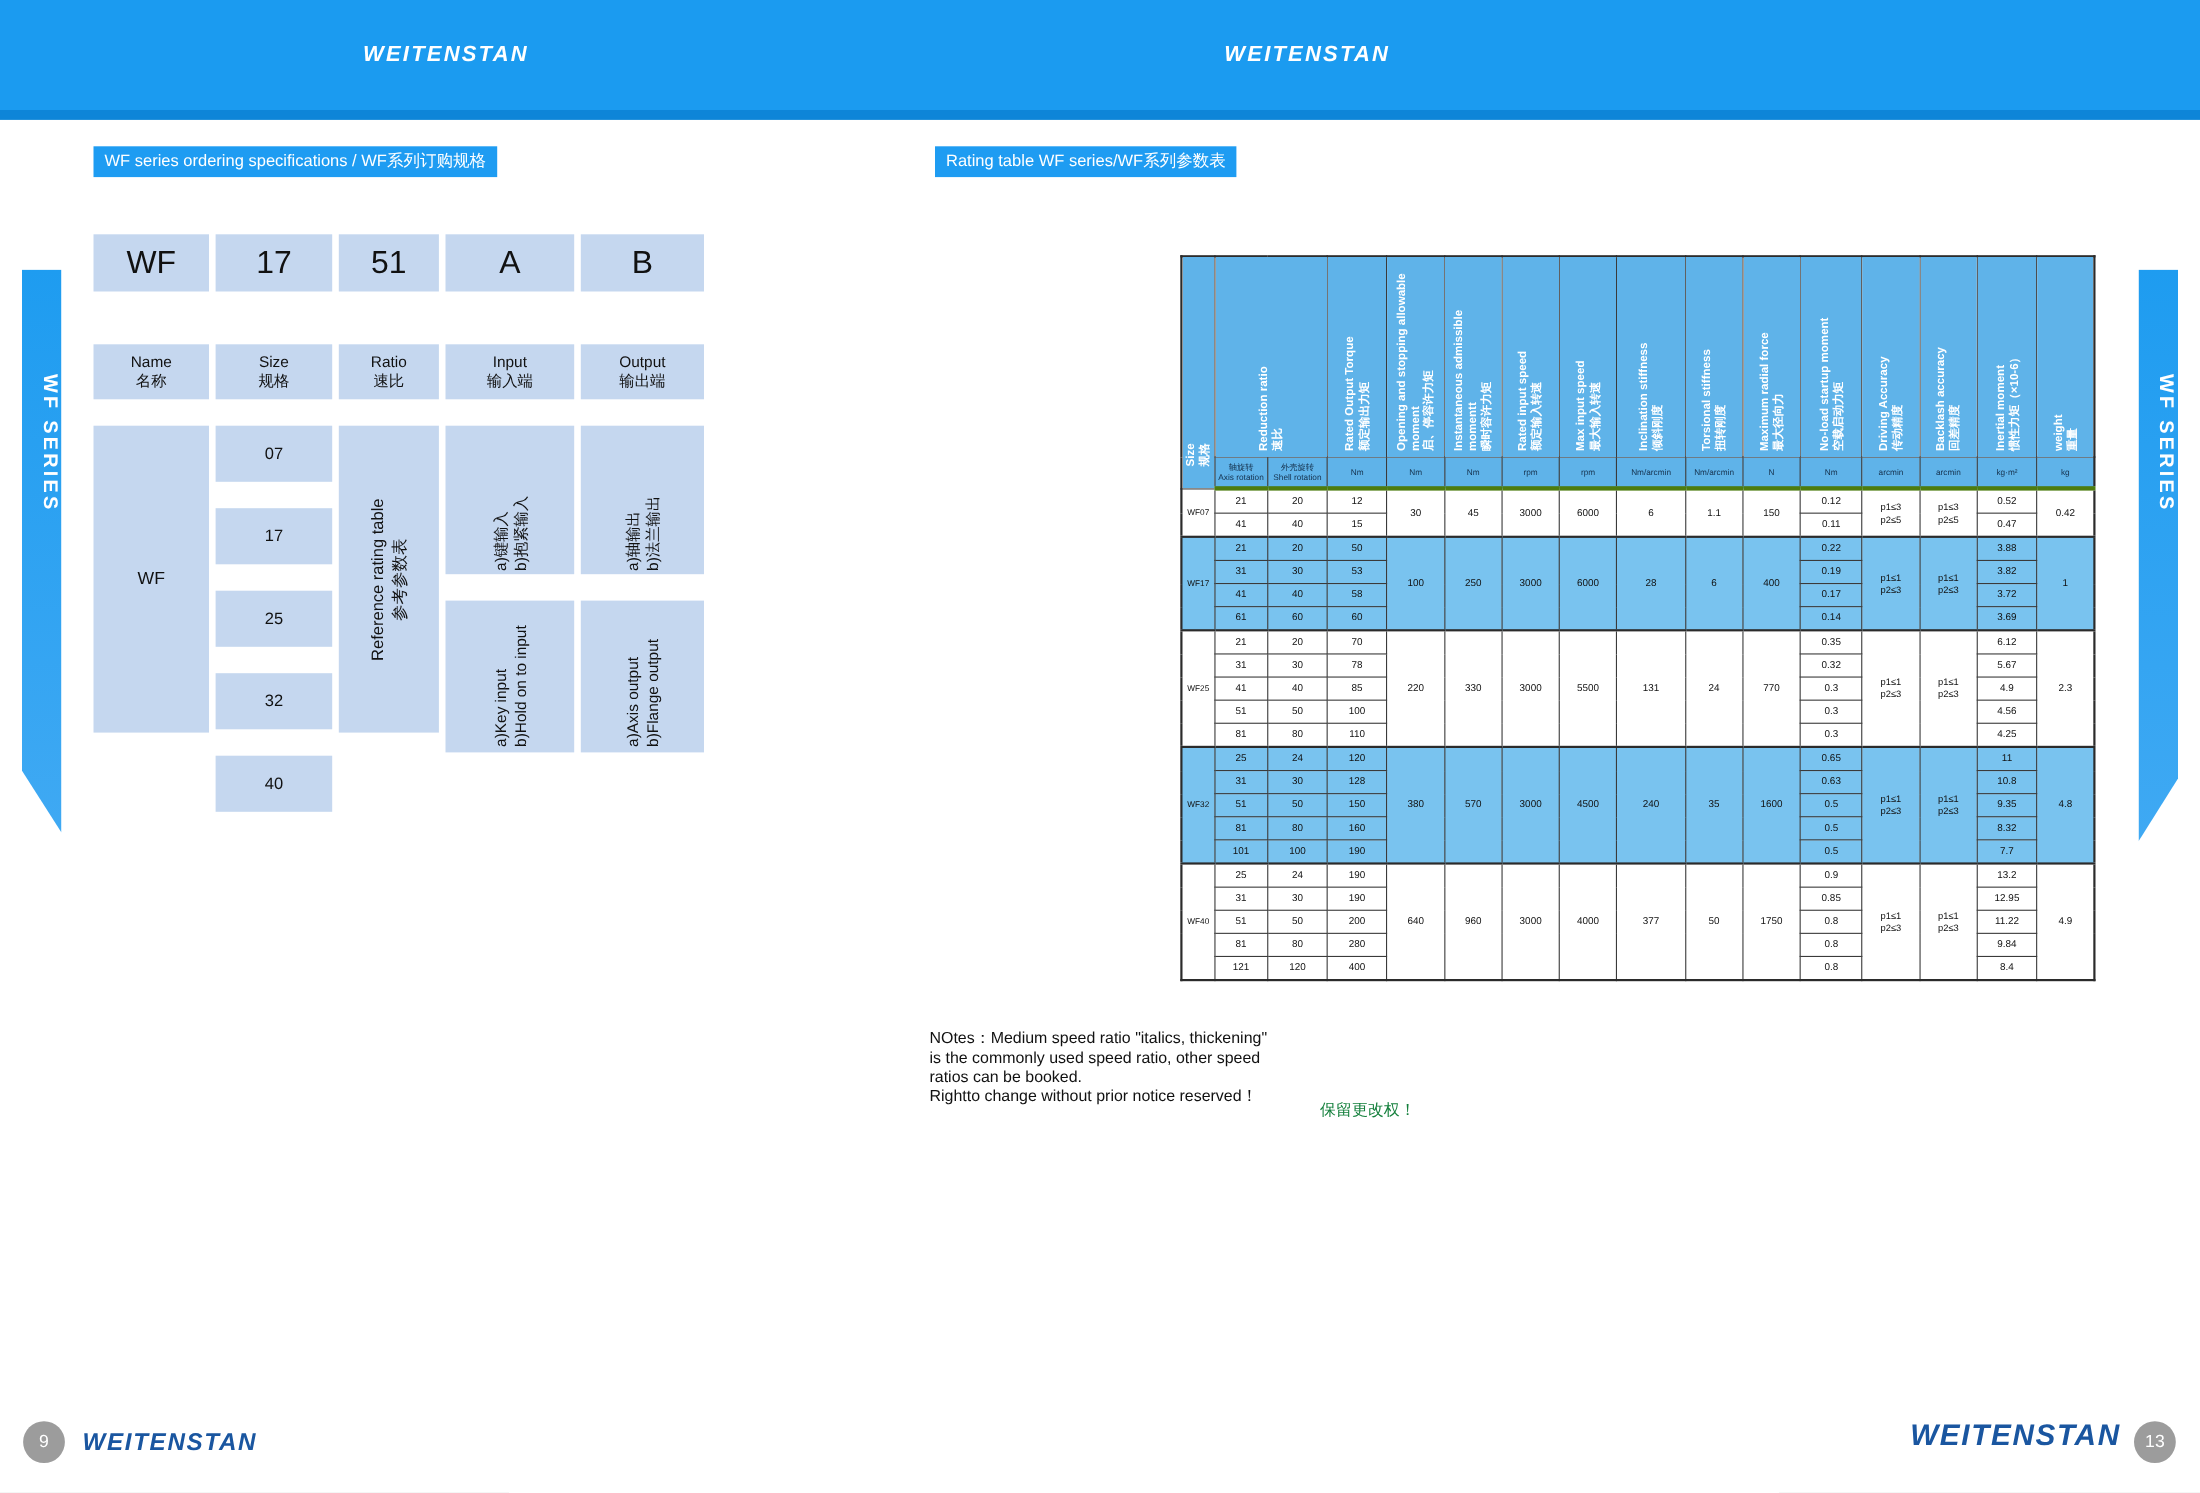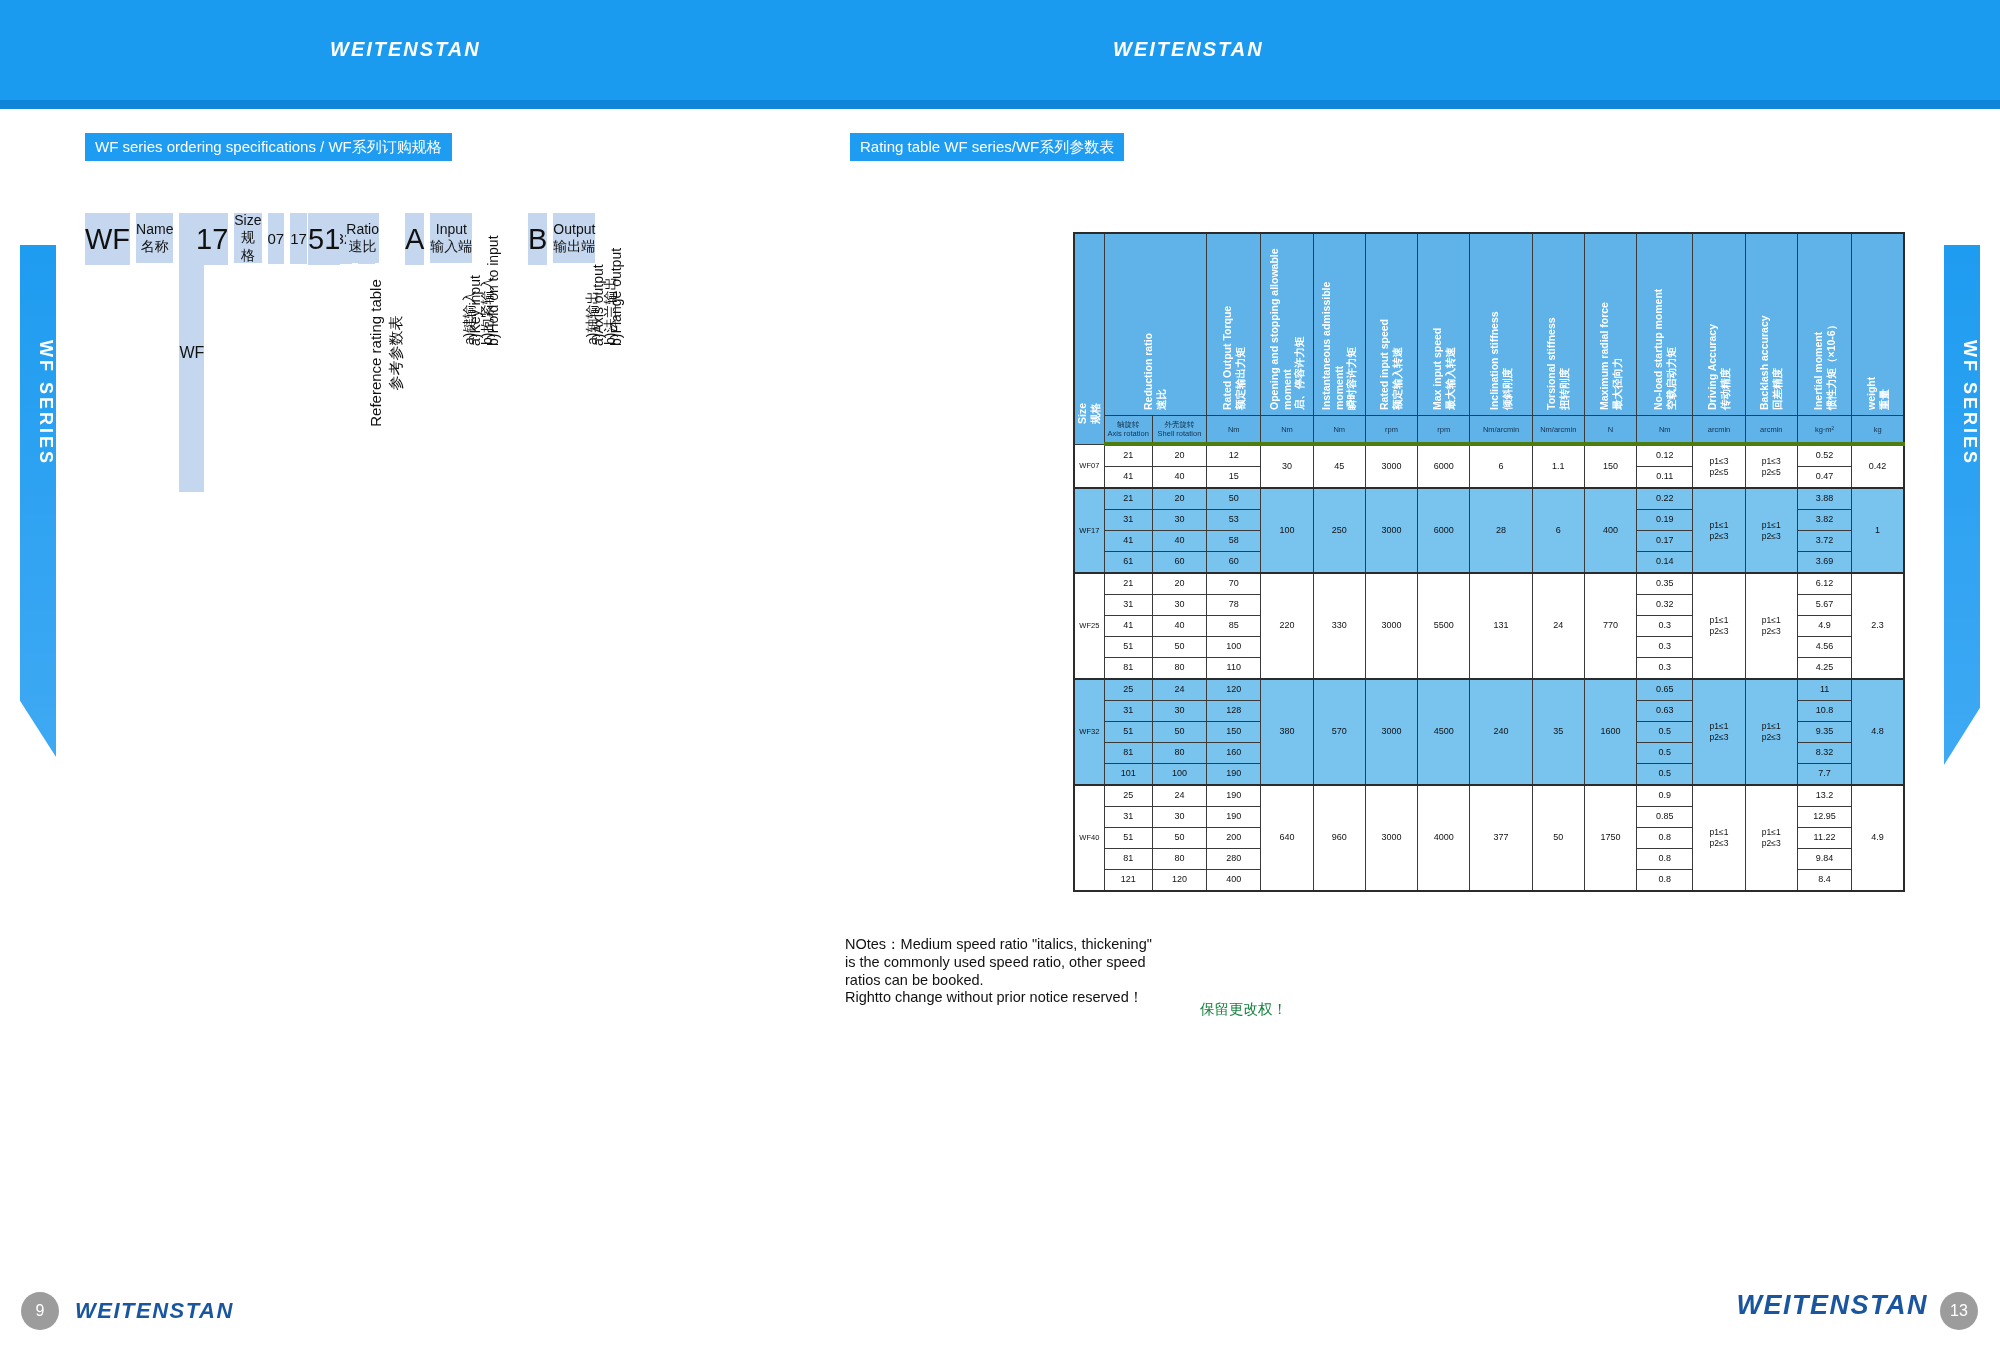--- a/index.html
+++ b/index.html
@@ -16,25 +16,25 @@
              color:#fff;font-size:15px;padding:0 10px;white-space:nowrap;}
   .sec-label.left{left:85px;} .sec-label.right{left:850px;}
   
   .ribbon{position:absolute;top:245px;width:36px;background:linear-gradient(180deg,#1E9CF0 0%,#3FA9F3 100%);
           color:#fff;font-weight:bold;font-size:18px;letter-spacing:3px;
           writing-mode:vertical-rl;text-align:left;padding-top:95px;box-sizing:border-box;}
   .ribbon.l{left:20px;height:512px;clip-path:polygon(0 0,100% 0,100% 100%,0 89%);}
   .ribbon.r{left:1944px;height:520px;clip-path:polygon(0 0,100% 0,100% 89%,0 100%);}
   
   .order-table{position:absolute;left:85px;top:213px;display:flex;gap:6px;}
-  .ocol{display:flex;flex-direction:row;gap:6px;}
+  .ocol{display:flex;flex-direction:column;gap:24px;}
   .ocell{background:#C5D7EF;display:flex;align-items:center;justify-content:center;
          text-align:center;color:#111;position:relative;}
   .ocell.code{height:52px;font-size:29px;}
-  .ocell.field{height:50px;font-size:14px;line-height:1.25;}
+  .ocell.field{height:50px;font-size:14px;line-height:1.25;margin-top:24px;}
   .ocell.size{height:51px;font-size:15px;}
   .ocell.body1{height:279px;font-size:16px;}
   .ocell.half{height:135px;} .ocell.half2{height:138px;}
   .rot{position:absolute;left:50%;top:50%;transform:translate(-50%,-50%) rotate(-90deg);
        white-space:pre-line;text-align:center;line-height:1.3;}
   .rot.note{width:255px;font-size:15px;}
   .rot.io{width:128px;font-size:14px;text-align:left;}
   .pre{white-space:pre-line;}
   
   .rating-wrap{position:absolute;left:1073px;top:232px;}

